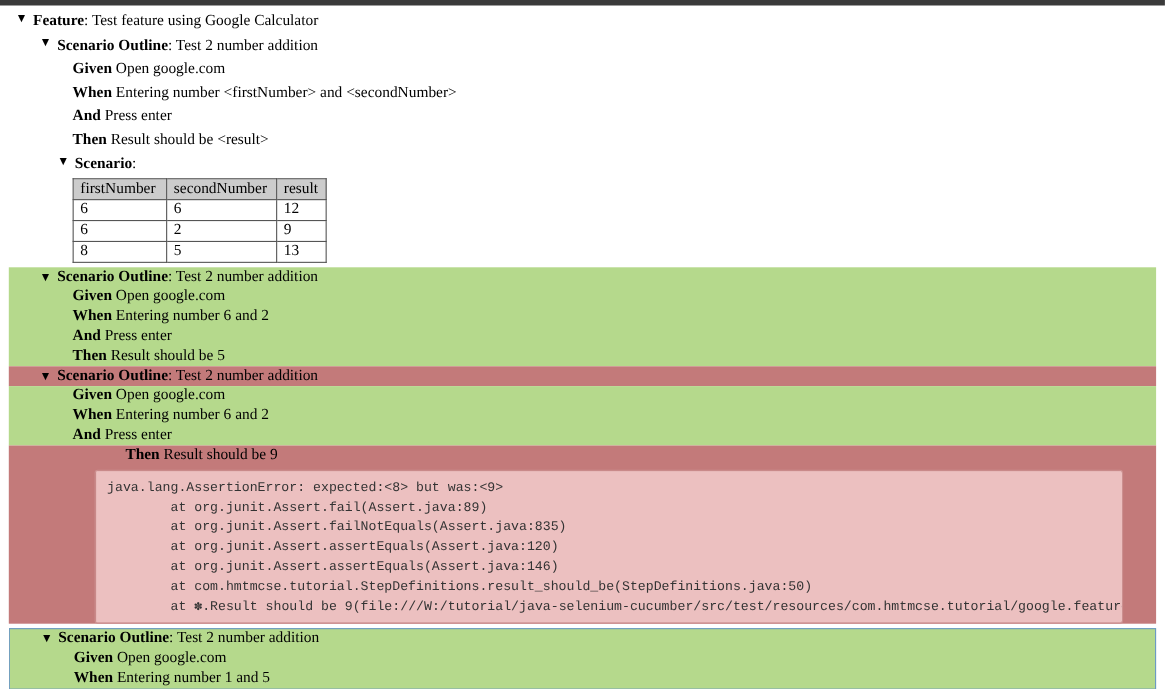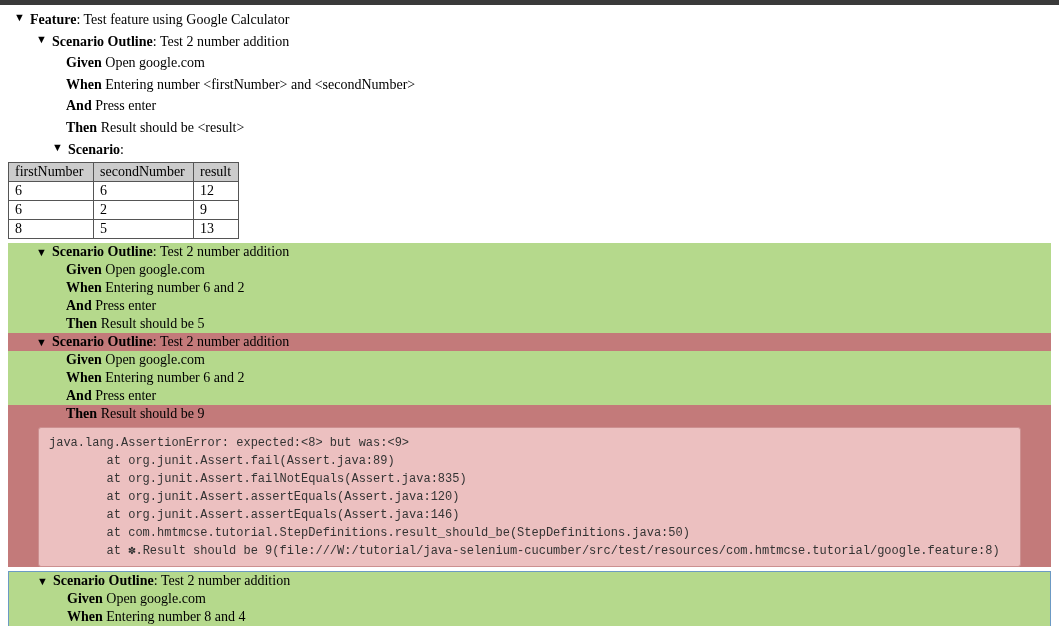--- a/index.html
+++ b/index.html
@@ -6,29 +6,29 @@
     body { font-family: Georgia, 'Times New Roman', serif; font-size: 14px; background: #fff; }
     .topbar { background: #3a3a3a; height: 5px; }
     .content { padding: 4px 8px 12px 8px; }
     .row { display: flex; align-items: flex-start; padding: 1px 0; line-height: 1.4; }
     .tri { font-size: 11px; margin-right: 5px; user-select: none; display: inline-block; width: 11px; }
     .keyword { font-weight: bold; }
     .ind0 { margin-left: 6px; }
     .ind1 { margin-left: 28px; }
     .ind2 { margin-left: 58px; }
     .ind3 { margin-left: 44px; }
-    table.examples { border-collapse: collapse; margin-top: 2px; margin-bottom: 4px; }
+    table.examples { border-collapse: collapse; margin-left: 58px; margin-top: 2px; margin-bottom: 4px; }
     table.examples th, table.examples td { border: 1px solid #555; padding: 1px 6px; font-weight: normal; text-align: left; font-size: 14px; }
     table.examples th { background: #cccccc; }
     table.examples td { background: #fff; }
     table.examples th:nth-child(1), table.examples td:nth-child(1) { width: 85px; }
     table.examples th:nth-child(2), table.examples td:nth-child(2) { width: 100px; }
     table.examples th:nth-child(3), table.examples td:nth-child(3) { width: 45px; }
     .pass-block { background: #b5d98c; }
-    .fail-header { background: #c37a7a; }
+    .fail-header { background: #c37a7a; padding-left: 48px; }
     .fail-body { background: #ecc0c0; border: 1px solid #cc9090; border-radius: 3px; margin: 4px 30px 4px 30px; padding: 6px 10px; font-family: 'Courier New', monospace; font-size: 12px; line-height: 1.5; color: #333; white-space: pre; overflow-x: auto; }
     .outlined { border: 1px solid #6c9ac4; }
     .scenario-row { padding: 1px 0 1px 28px; display: flex; align-items: center; }
     .step-row { padding: 1px 0 1px 58px; }
   </style>
 </head>
 <body>
 
 <div class="topbar"></div>
 
@@ -121,17 +121,17 @@
         at ✽.Result should be 9(file:///W:/tutorial/java-selenium-cucumber/src/test/resources/com.hmtmcse.tutorial/google.feature:8)</div>
     </div>
   </div>
 
   <div class="pass-block outlined">
     <div class="scenario-row">
       <span class="tri">▼</span>
       <span><span class="keyword">Scenario Outline</span>: <span>Test 2 number addition</span></span>
     </div>
     <div class="step-row"><span class="keyword">Given</span> <span>Open google.com</span></div>
-    <div class="step-row"><span class="keyword">When</span> <span>Entering number 8 and 4</span></div>
+    <div class="step-row"><span class="keyword">When</span> <span>Entering number 1 and 5</span></div>
 
   </div>
 
 </div>
 
 </body></html>

